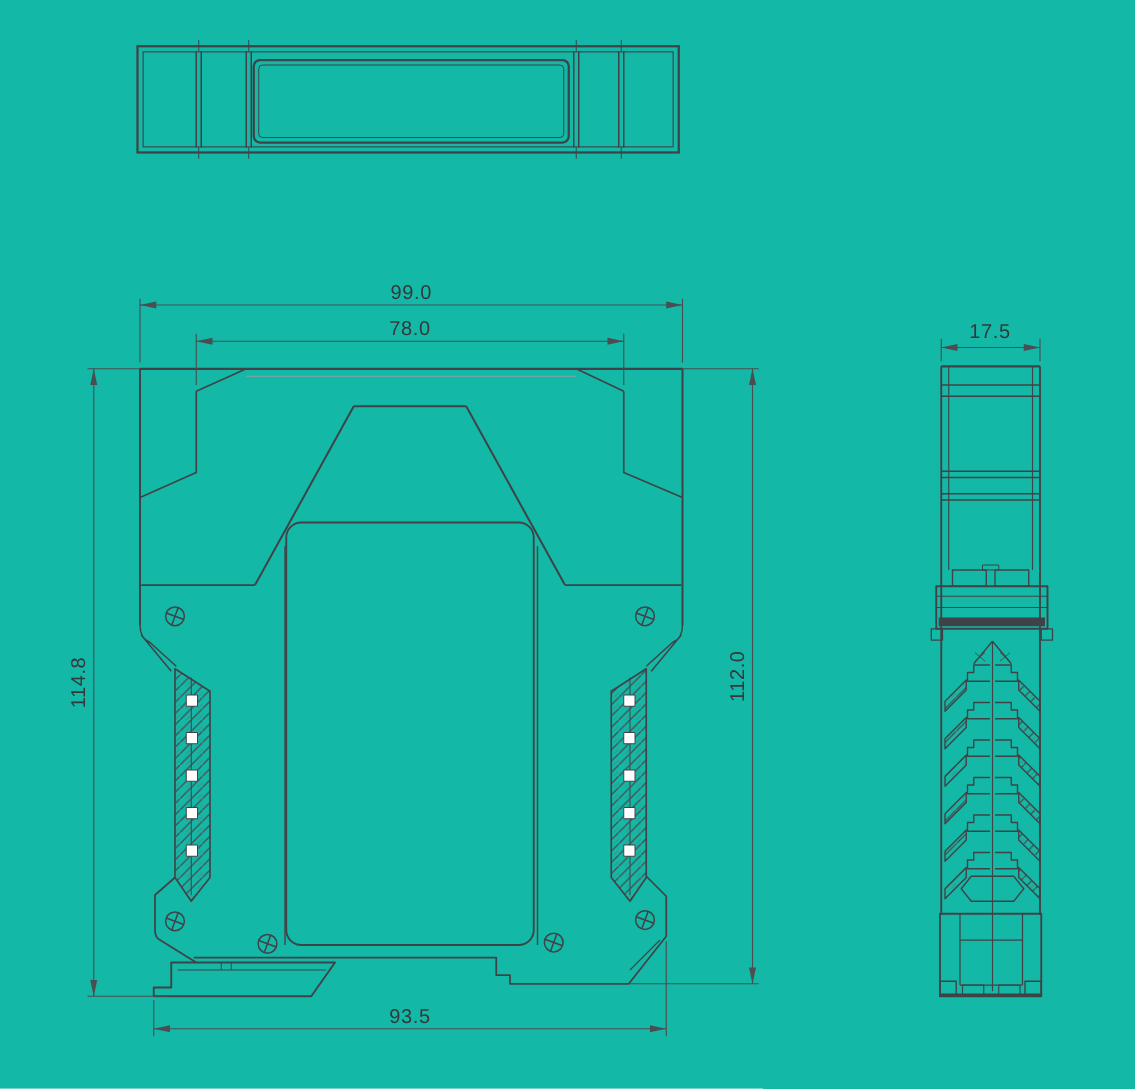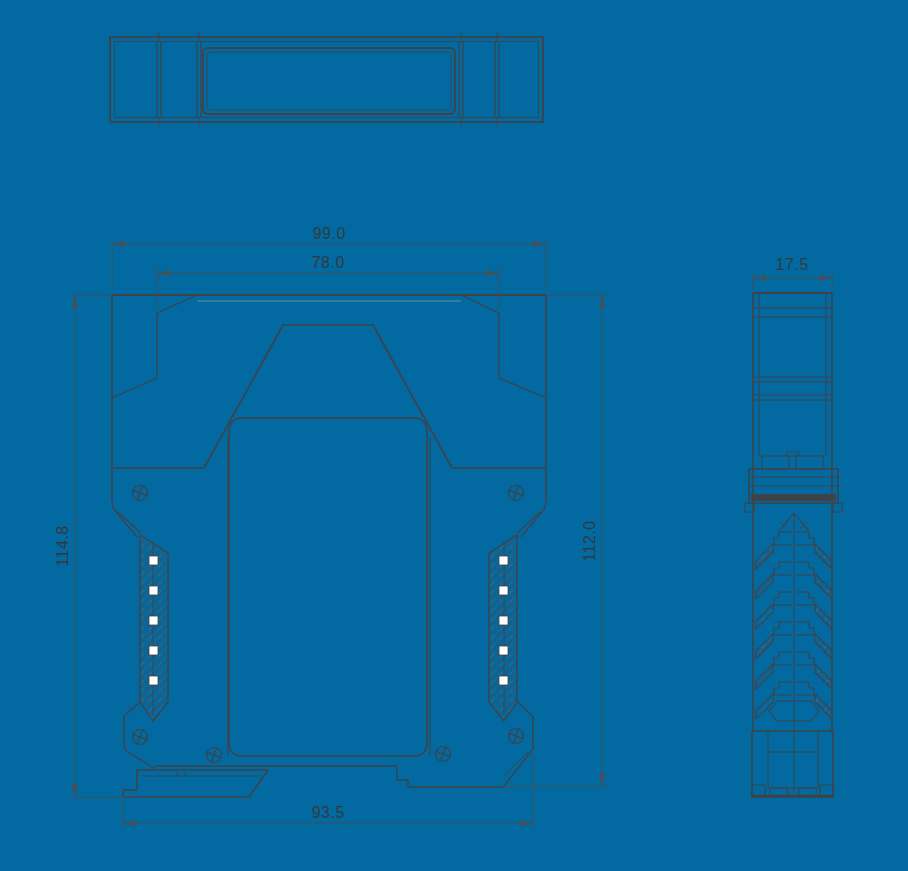--- a/index.html
+++ b/index.html
@@ -1,16 +1,16 @@
 <!DOCTYPE html>
 <html><head>
 <meta charset="utf-8">
 <style>
   html,body{margin:0;padding:0;background:#fff;}
-  #canvas{position:relative;width:908px;height:871px;background:#0369a1;overflow:hidden;
+  #canvas{position:relative;width:908px;height:871px;background:#14b8a6;overflow:hidden;
           font-family:"Liberation Sans", sans-serif;}
   svg{display:block;}
   text.dim{font-family:"Liberation Sans", sans-serif;font-size:16px;fill:#35383b;letter-spacing:0.5px;}
 </style>
 </head>
 <body>
 
 <div id="canvas">
 <svg width="908" height="871" viewBox="0 0 908 871">
   <defs>

